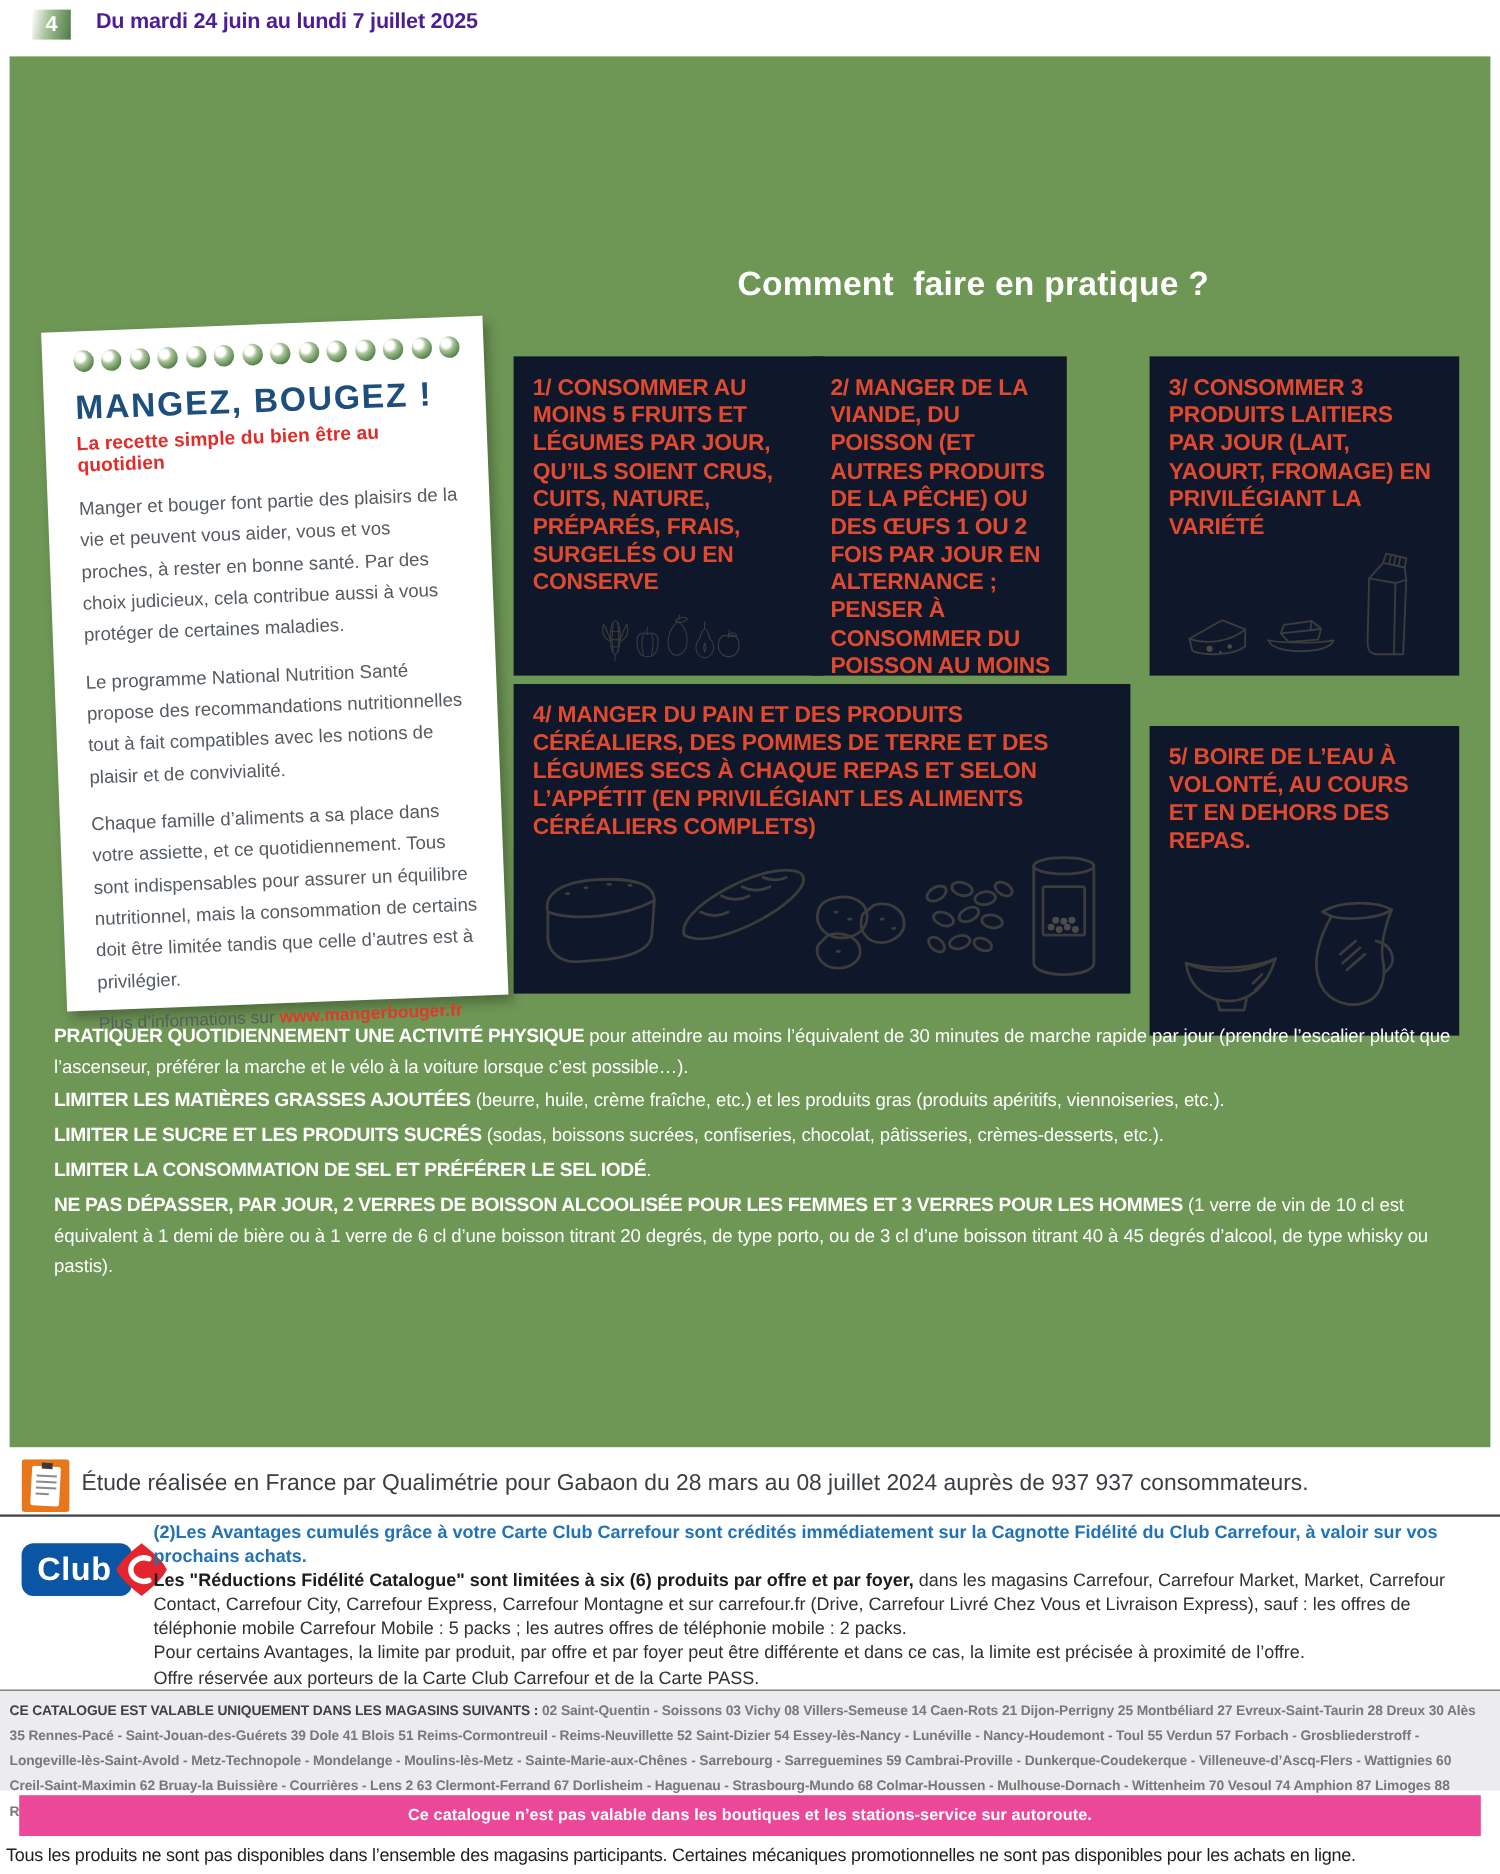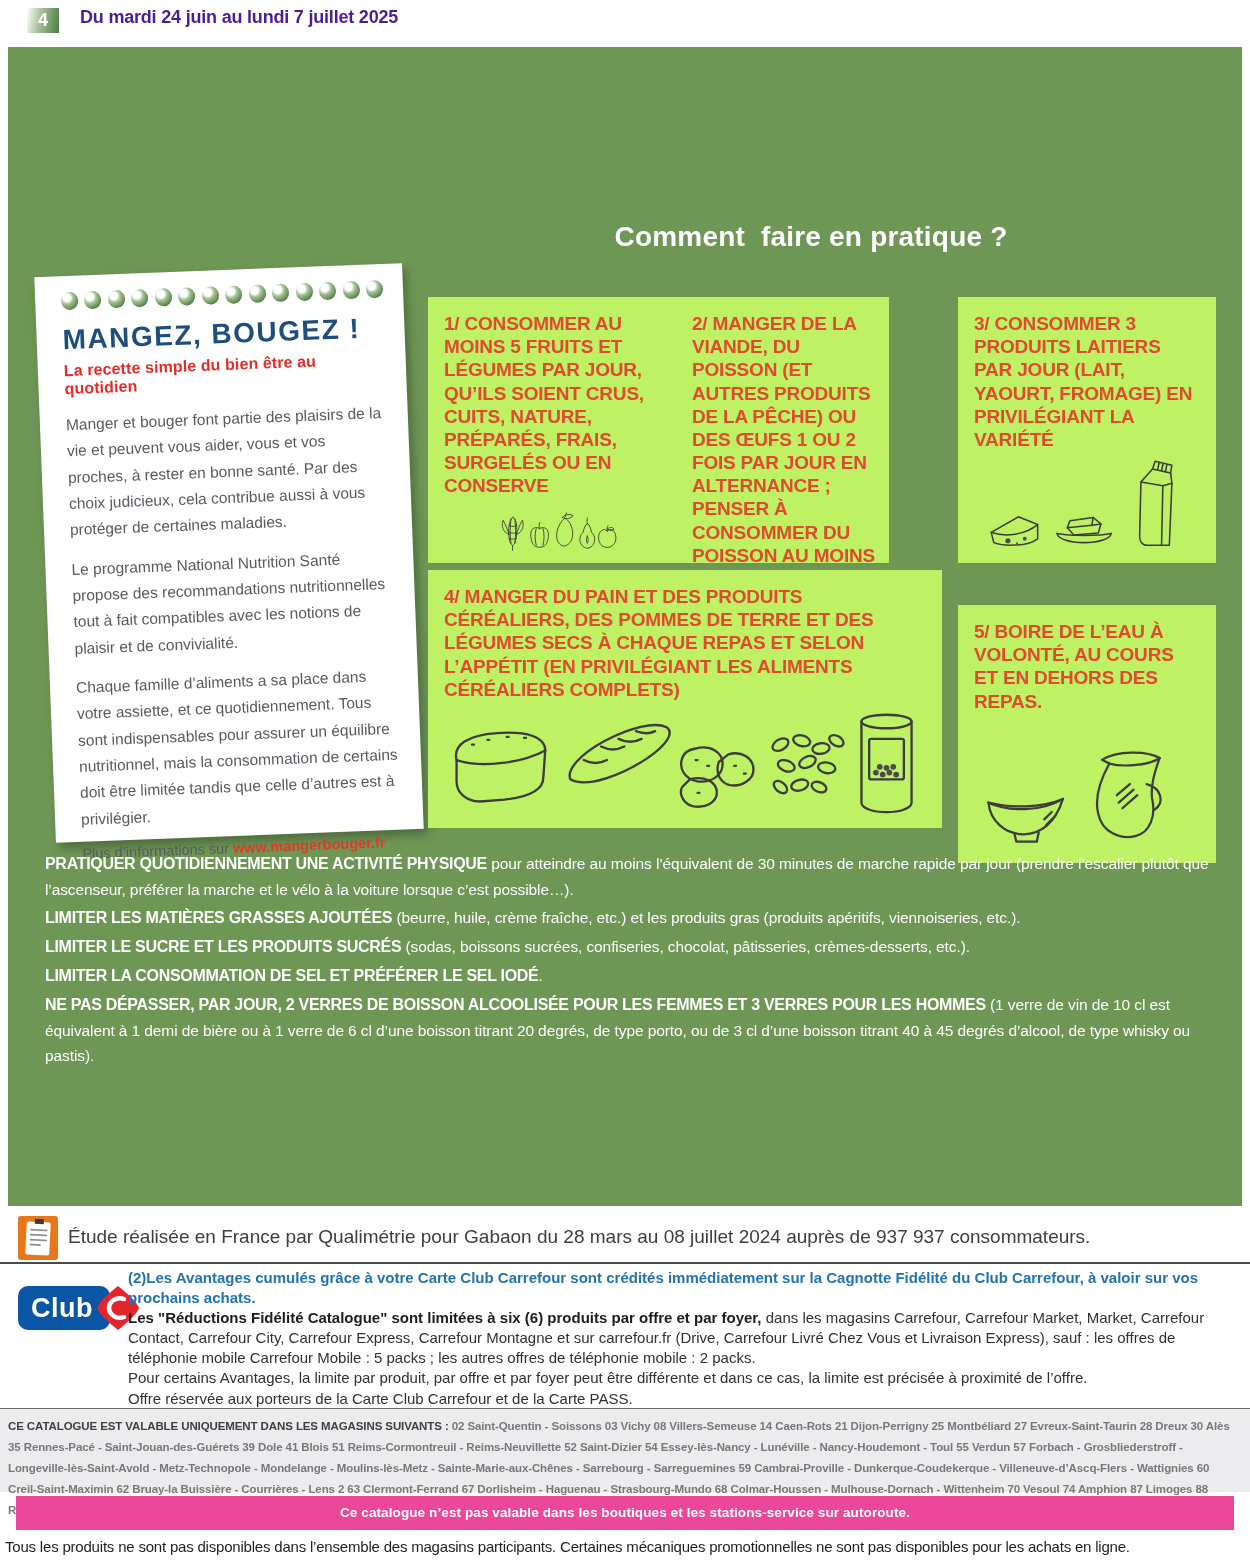--- a/index.html
+++ b/index.html
@@ -26,21 +26,21 @@
   .holes { display:flex; gap:6.5px; margin-bottom:14px; margin-left:2px; }
   .holes span { width:18px; height:18px; border-radius:50%;
     background:radial-gradient(circle at 34% 32%, #ffffff 0 22%, #a7c295 38%, #53814a 75%, #3f6a38 100%); }
   .card-title { color:#1D4E7C; font-size:28px; font-weight:bold; letter-spacing:1.5px; margin:4px 0 6px 2px; }
   .card-sub { color:#E22C29; font-size:16px; font-weight:bold; margin:0 0 14px 2px; letter-spacing:0.1px; }
   .card-p { color:#555B60; font-size:15.5px; line-height:1.7; margin:0 0 13px 2px; }
   .card-link-row { color:#555B60; font-size:14.5px; margin:8px 0 0 2px; }
   .card-link { color:#E0392B; font-weight:bold; text-decoration:none; }
 
   
-  .abox { position:absolute; background:#bef264; padding:15px 14px 10px 16px; display:flex; flex-direction:column; }
+  .abox { position:absolute; background:#0f172a; padding:15px 14px 10px 16px; display:flex; flex-direction:column; }
   .abox p { color:#E04A2F; font-weight:bold; font-size:19px; line-height:1.22; letter-spacing:-0.2px; }
   .abox .art { margin-top:auto; align-self:center; }
   #box1 { left:420px; top:250px; width:258px; height:266px; }
   #box2 { left:668px; top:250px; width:213px; height:266px;gap:28px; }
   #box3 { left:950px; top:250px; width:258px; height:266px; }
   #box4 { left:420px; top:523px; width:514px; height:258px; }
   #box5 { left:950px; top:523px; width:258px; height:258px;margin-top:35px; }
 
   .art path, .art ellipse, .art circle, .art rect.o { stroke:#3c3c3c; stroke-width:2.4; fill:none; stroke-linecap:round; stroke-linejoin:round; }
   .art .fill { fill:#4a4a4a; stroke:none; }

